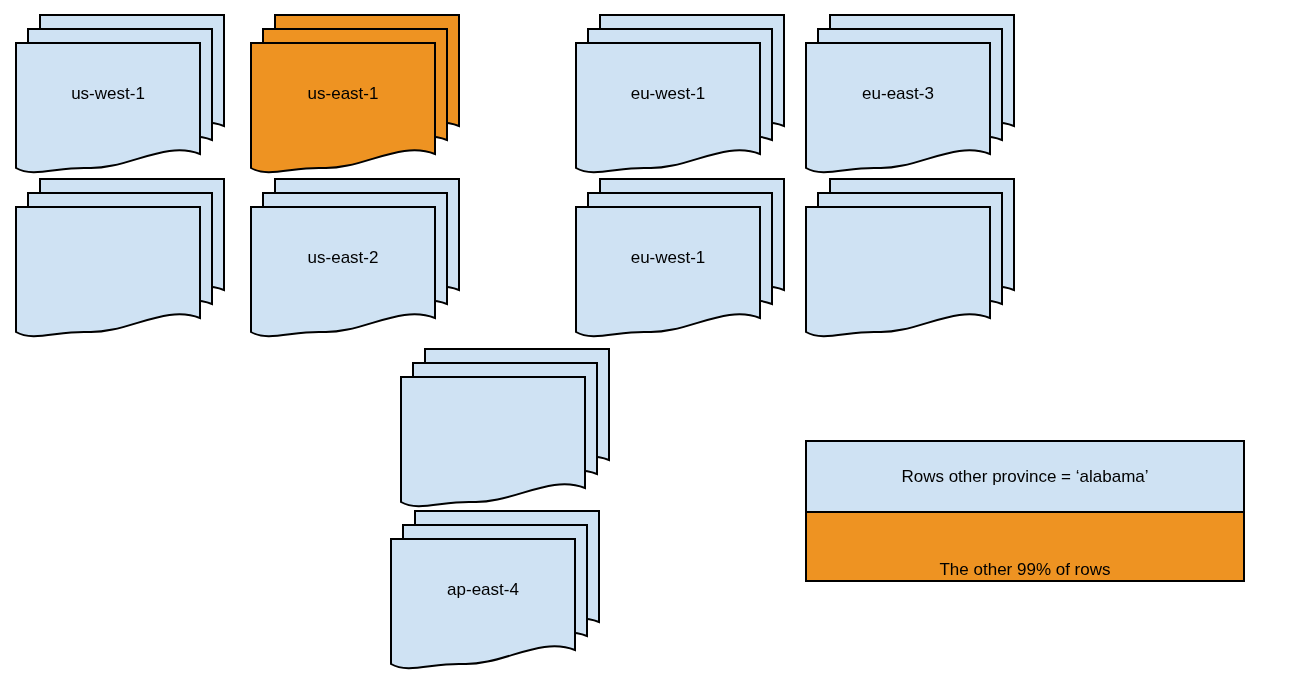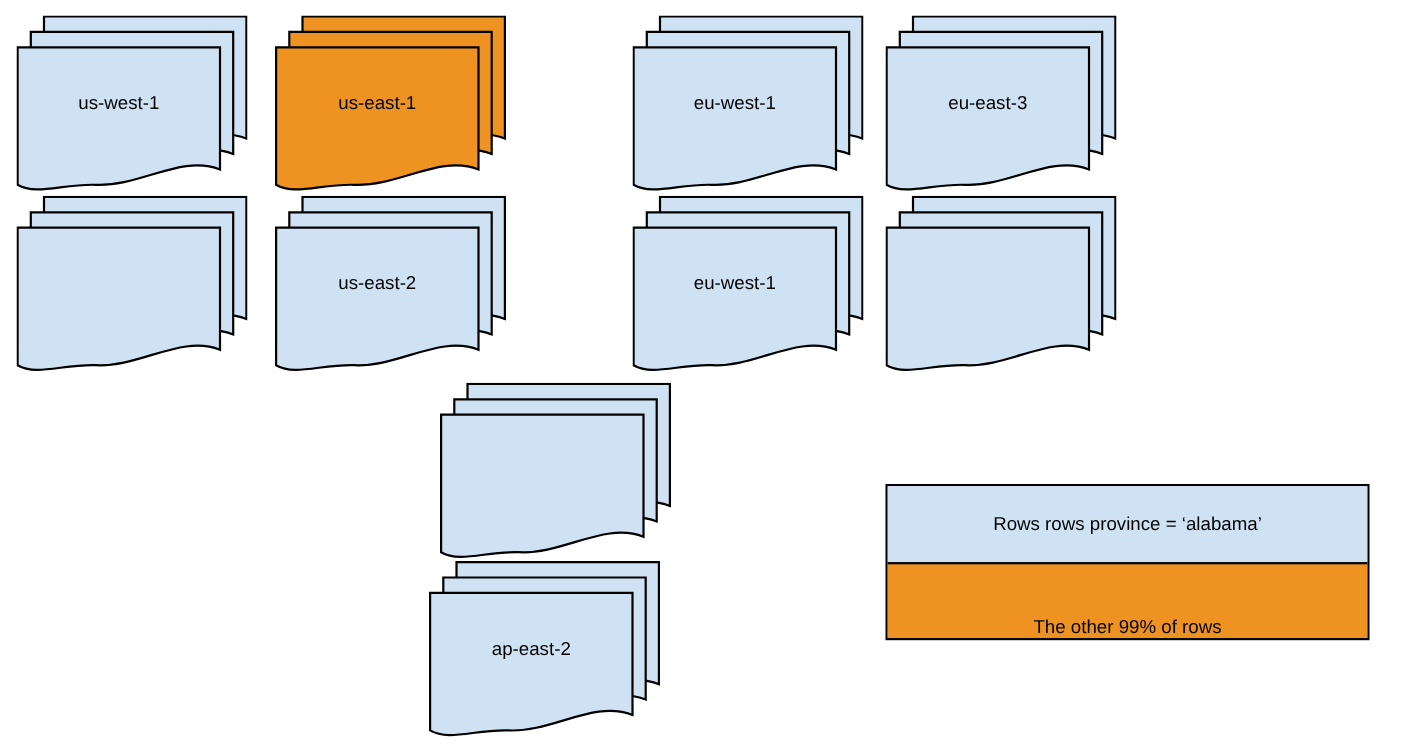--- a/index.html
+++ b/index.html
@@ -161,25 +161,25 @@
       <use href="#doc-shape" x="0" y="28"></use>
     </svg>
   </div>
 
   <div class="stack" style="left:390px;top:510px" data-variant="normal">
     <svg width="210" height="160" viewBox="0 0 210 160">
       <use href="#doc-shape" x="24" y="0"></use>
       <use href="#doc-shape" x="12" y="14"></use>
       <use href="#doc-shape" x="0" y="28"></use>
     </svg>
-    <span class="stack-label">ap-east-2</span>
+    <span class="stack-label">ap-east-4</span>
   </div>
 
   <div class="legend">
     <div class="legend-row" data-variant="normal">
-      <span>Rows rows province = ‘alabama’</span>
+      <span>Rows other province = ‘alabama’</span>
     </div>
     <div class="legend-row" data-variant="highlight">
       <span>The other 99% of rows</span>
     </div>
   </div>
 
 </div>
 
 </body></html>

